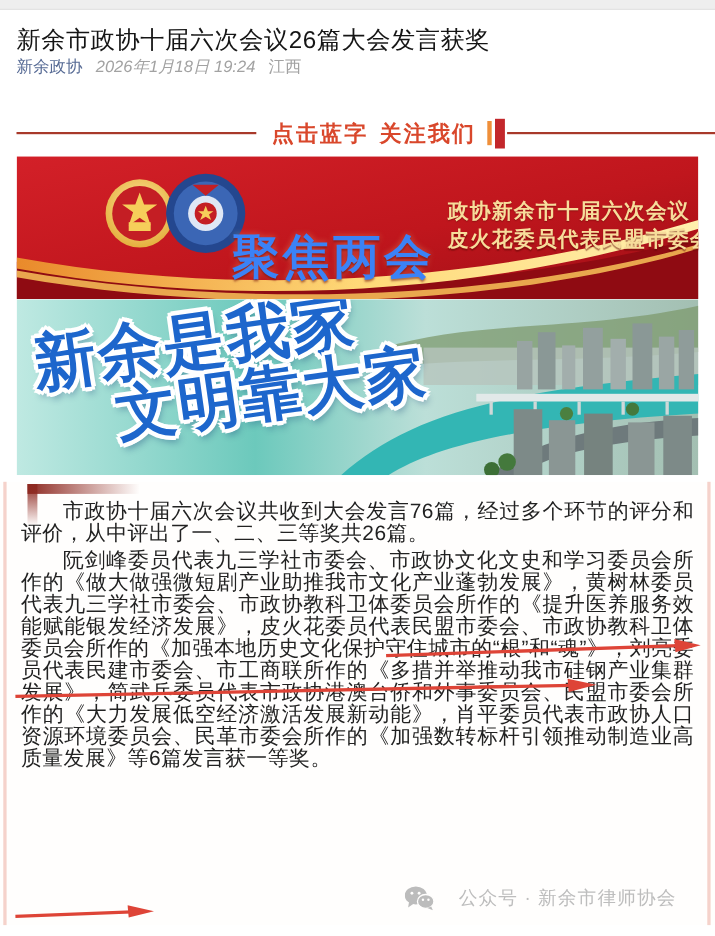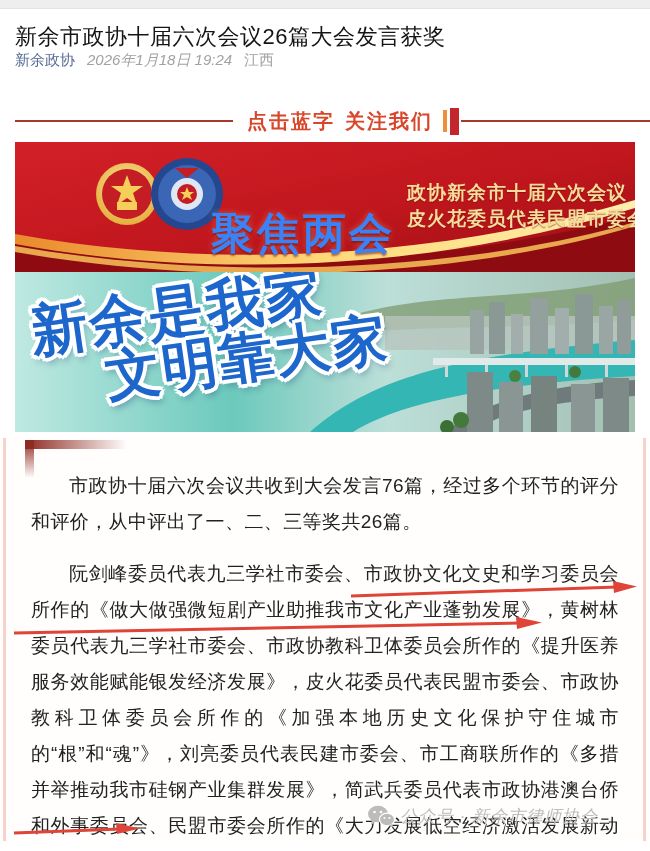--- a/index.html
+++ b/index.html
@@ -57,26 +57,26 @@
   .edge { position:absolute; top:0; bottom:0; width:3px; background:rgba(226,128,108,.35); }
   .edge.left { left:3px; }
   .edge.right { right:4px; }
   .corner-h { position:absolute; left:25px; top:2px; width:102px; height:9px;
               background:linear-gradient(90deg,#8e2a22,rgba(216,160,150,0)); }
   .corner-v { position:absolute; left:25px; top:2px; width:9px; height:38px;
               background:linear-gradient(180deg,#8e2a22,rgba(216,160,150,0)); }
 
   .article { position:relative; width:620px; }
   .article p {
-    font-size:19px; line-height:36px; color:#222; text-align:justify;
-    text-indent:2em; letter-spacing:.4px; margin:16px;
+    font-size:19px; line-height:20px; color:#222; text-align:justify;
+    text-indent:2em; letter-spacing:.4px; margin:4px;
   }
   .arrow-svg { position:absolute; pointer-events:none; }
 
-  .watermark { position:absolute; left:368px; top:367px; display:flex; gap:5px;font-style:italic; }
+  .watermark { position:absolute; left:368px; top:367px; display:flex; gap:22px; }
   .watermark .wm-label { font-size:17px; color:#bdbdbd; letter-spacing:1px; white-space:nowrap; }
 </style>
 </head>
 <body>
 
 <div class="top-strip"></div>
 
 <div class="header">
   <div class="title">新余市政协十届六次会议26篇大会发言获奖</div>
   <div class="meta">

